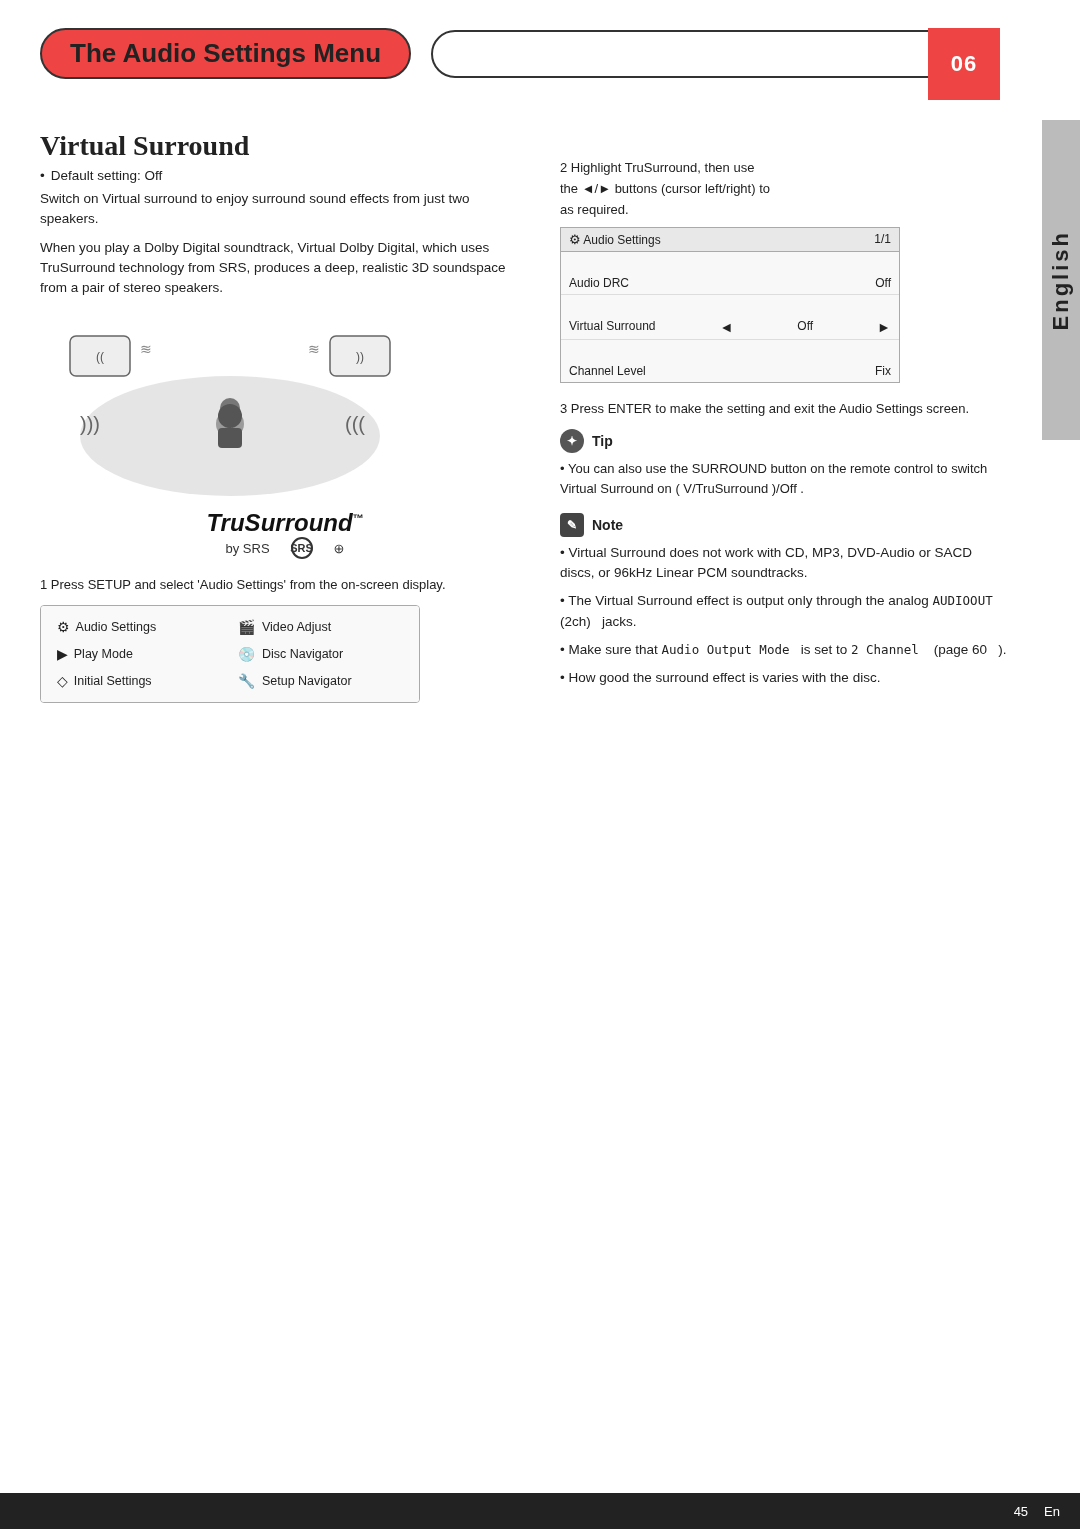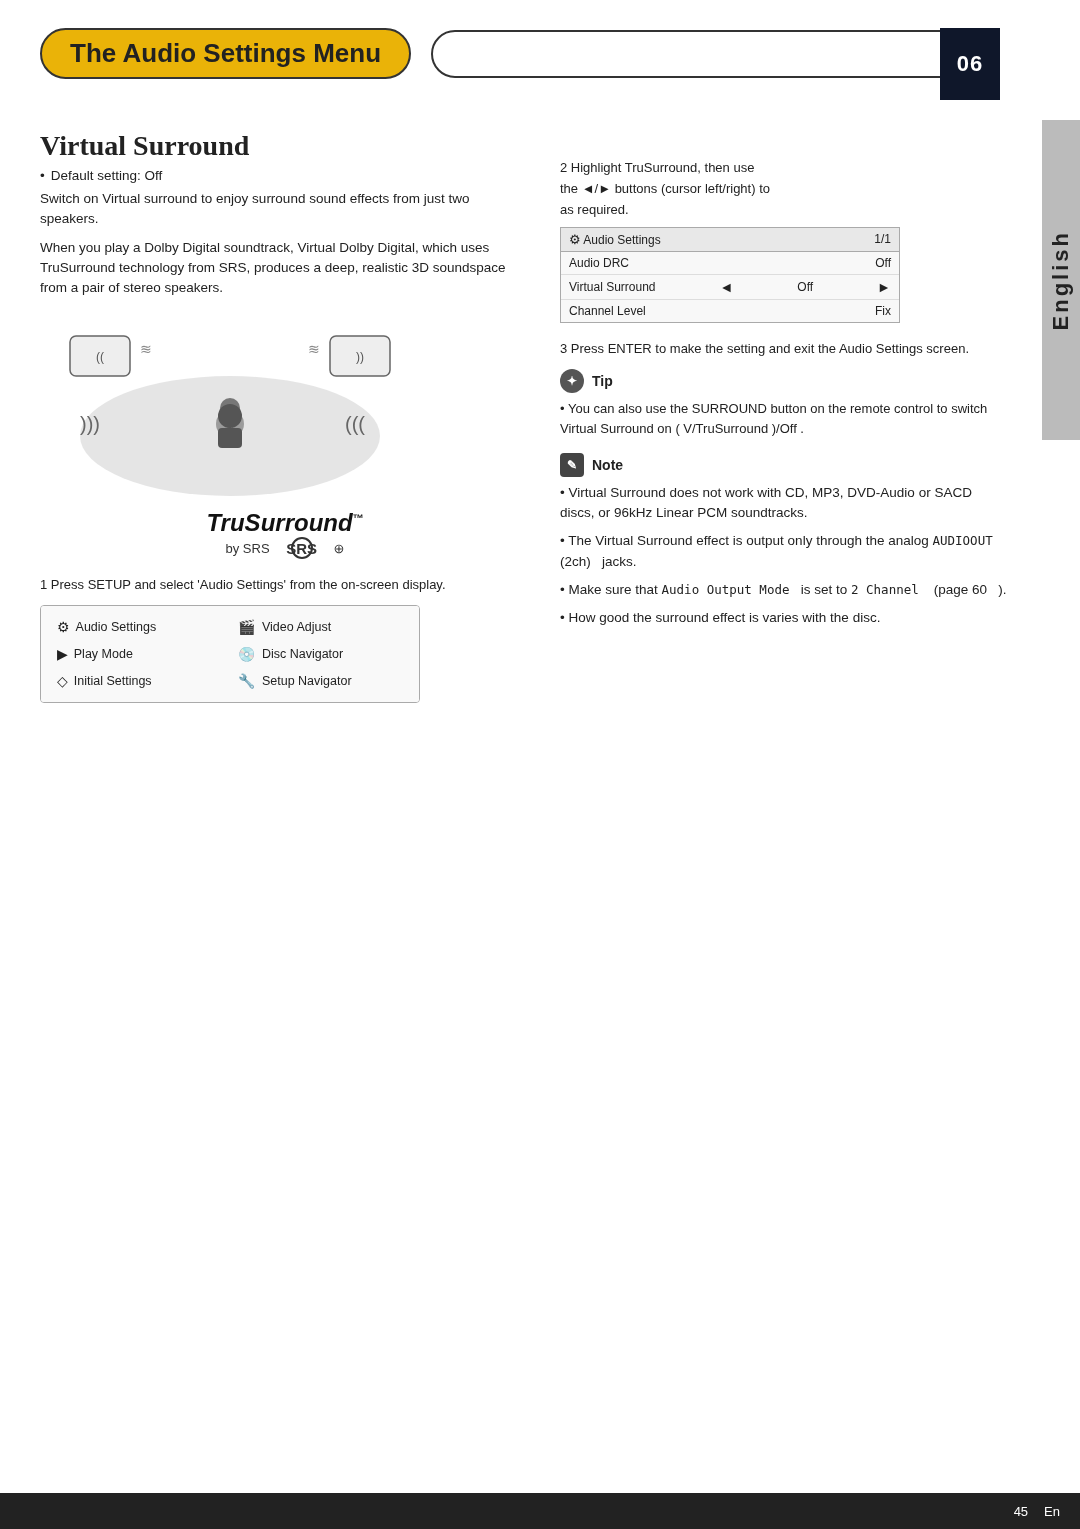--- a/index.html
+++ b/index.html
@@ -12,23 +12,23 @@
       color: #222;
       position: relative;
       overflow: hidden;
     }
 
     
     .page-tab {
       position: absolute;
       top: 0;
       right: 0;
-      width: 60px;
+      width: 72px;
       height: 72px;
-      background: #0f172a;
+      background: #ef4444;
       color: #fff;
       display: flex;
       align-items: center;
       justify-content: center;
       font-size: 22px;
       font-weight: bold;
       letter-spacing: 1px;
     }
 
     
@@ -62,21 +62,21 @@
       align-items: center;
       gap: 20px;
     }
     .header-title-box {
       border: 2px solid #333;
       border-radius: 28px;
       padding: 8px 28px;
       font-size: 26px;
       font-weight: bold;
       white-space: nowrap;
-      background: #eab308;
+      background: #ef4444;
     }
     .header-line-box {
       flex: 1;
       border: 2px solid #333;
       border-radius: 28px;
       height: 48px;
       background: #fff;
     }
 
     
@@ -133,21 +133,21 @@
       gap: 21px;
     }
     .srs-circle {
       width: 22px;
       height: 22px;
       border-radius: 50%;
       border: 2px solid #333;
       display: inline-flex;
       align-items: center;
       justify-content: center;
-      font-size: 15px;
+      font-size: 11px;
       font-weight: bold;
     }
 
     
     .step-text {
       font-size: 13px;
       line-height: 1.5;
       margin-bottom: 10px;
     }
 
@@ -203,24 +203,25 @@
       background: #e8e8e8;
       padding: 4px 8px;
       display: flex;
       justify-content: space-between;
       border-bottom: 1px solid #aaa;
       font-size: 12px;
     }
     .audio-table-row {
       display: flex;
       justify-content: space-between;
-      align-items: center;
+      align-items: flex-start;
       padding: 4px 8px;
       border-bottom: 1px solid #ddd;
       font-size: 12px;
+      margin-top: 20px;
     }
     .audio-table-row:last-child {
       border-bottom: none;
       gap: 48px;
     }
     .row-arrow {
       font-size: 14px;
     }
 
     

